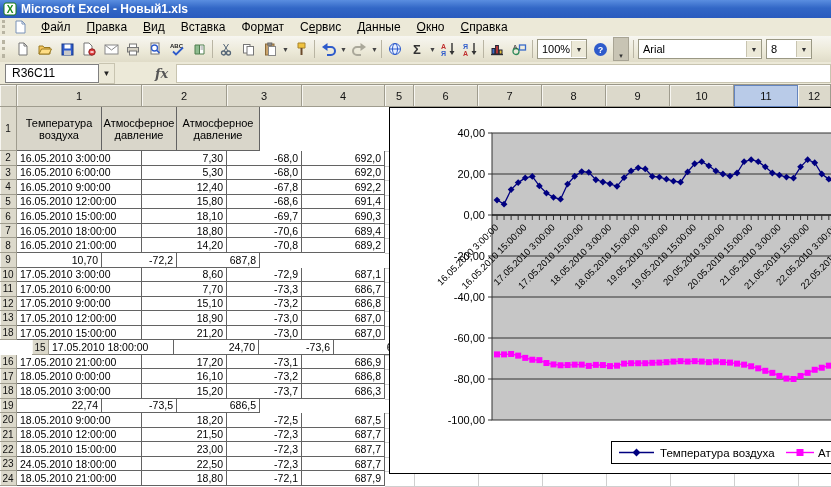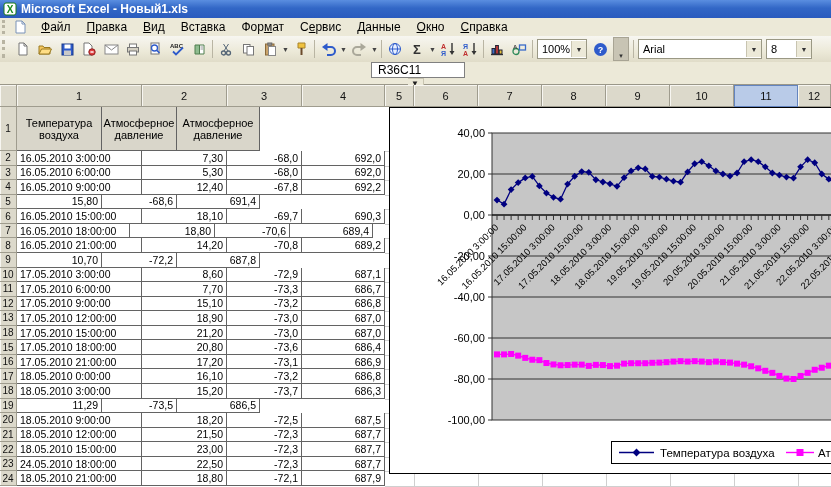--- a/index.html
+++ b/index.html
@@ -29,21 +29,21 @@
       font-size:7px;color:#444;flex:none;}
   .combo{height:18px;background:#fff;border:1px solid #9A9884;display:flex;align-items:center;
       font-size:11px;padding-left:4px;flex:none;margin:0 2px;}
   .combo .arrow{margin-left:auto;width:14px;height:16px;background:#ECE9D8;border-left:1px solid #C8C4B0;
       display:flex;align-items:center;justify-content:center;font-size:7px;color:#333;}
   .tbopts{width:14px;height:22px;background:#C8C4B4;border:1px solid #A8A494;margin:0 2px;
       display:flex;align-items:flex-end;justify-content:center;font-size:7px;color:#333;flex:none;}
   .glyphbtn{font-size:13px;font-weight:bold;color:#333;}
   
   .formulabar{position:absolute;left:0;top:62px;width:831px;height:22px;background:#ECE9D8;
-      border-bottom:1px solid #9A9789;display:flex;align-items:center;font-size:12px;flex-direction:column;}
+      border-bottom:1px solid #9A9789;display:flex;align-items:center;font-size:12px;}
   .namebox{width:86px;height:17px;background:#fff;border:1px solid #808080;margin-left:5px;
       display:flex;align-items:center;padding-left:6px;font-size:12px;}
   .namedd{width:15px;height:19px;display:flex;align-items:center;justify-content:center;
       font-size:8px;color:#222;background:#ECE9D8;border:1px solid #C8C4B0;border-left:none;}
   .fx{font-family:"DejaVu Serif",serif;font-style:italic;font-weight:bold;color:#555;
       margin:0 8px 0 40px;font-size:13px;}
   .formulafield{flex:1;height:17px;background:#fff;border:1px solid #C8C4B0;margin-right:0;}
   
   .sheet{position:absolute;left:0;top:85px;width:831px;height:402px;background:#fff;overflow:hidden;}
   .hdrrow{position:absolute;left:0;top:0;height:22px;display:flex;}
@@ -376,34 +376,35 @@
         </div>
         <div class="trow" style="height: 14.565px;">
           <span class="rowhdr" style="height:14.565px">4</span>
           <span class="cell date" style="width:125px;height:14.565px">16.05.2010 9:00:00</span>
           <span class="cell num" style="width:85px;height:14.565px">12,40</span>
           <span class="cell num" style="width:75px;height:14.565px">-67,8</span>
           <span class="cell num" style="width:83px;height:14.565px">692,2</span>
         </div>
         <div class="trow" style="height: 14.565px;">
           <span class="rowhdr" style="height:14.565px">5</span>
+          <span class="cell date" style="width:125px;height:14.565px">16.05.2010 12:00:00</span>
           <span class="cell num" style="width:85px;height:14.565px">15,80</span>
           <span class="cell num" style="width:75px;height:14.565px">-68,6</span>
           <span class="cell num" style="width:83px;height:14.565px">691,4</span>
         </div>
         <div class="trow" style="height: 14.565px;">
           <span class="rowhdr" style="height:14.565px">6</span>
           <span class="cell date" style="width:125px;height:14.565px">16.05.2010 15:00:00</span>
           <span class="cell num" style="width:85px;height:14.565px">18,10</span>
           <span class="cell num" style="width:75px;height:14.565px">-69,7</span>
           <span class="cell num" style="width:83px;height:14.565px">690,3</span>
         </div>
         <div class="trow" style="height: 14.565px;">
           <span class="rowhdr" style="height:14.565px">7</span>
-          <span class="cell date" style="width:113px;height:14.565px">16.05.2010 18:00:00</span>
+          <span class="cell date" style="width:125px;height:14.565px">16.05.2010 18:00:00</span>
           <span class="cell num" style="width:85px;height:14.565px">18,80</span>
           <span class="cell num" style="width:75px;height:14.565px">-70,6</span>
           <span class="cell num" style="width:83px;height:14.565px">689,4</span>
         </div>
         <div class="trow" style="height: 14.565px;">
           <span class="rowhdr" style="height:14.565px">8</span>
           <span class="cell date" style="width:125px;height:14.565px">16.05.2010 21:00:00</span>
           <span class="cell num" style="width:85px;height:14.565px">14,20</span>
           <span class="cell num" style="width:75px;height:14.565px">-70,8</span>
           <span class="cell num" style="width:83px;height:14.565px">689,2</span>
@@ -442,24 +443,24 @@
           <span class="cell num" style="width:75px;height:14.565px">-73,0</span>
           <span class="cell num" style="width:83px;height:14.565px">687,0</span>
         </div>
         <div class="trow" style="height: 14.565px;">
           <span class="rowhdr" style="height:14.565px">18</span>
           <span class="cell date" style="width:125px;height:14.565px">17.05.2010 15:00:00</span>
           <span class="cell num" style="width:85px;height:14.565px">21,20</span>
           <span class="cell num" style="width:75px;height:14.565px">-73,0</span>
           <span class="cell num" style="width:83px;height:14.565px">687,0</span>
         </div>
-        <div class="trow" style="height: 14.565px;">
+        <div class="trow" style="height: 14.565px; padding-left: 32px;">
           <span class="rowhdr" style="height:14.565px">15</span>
           <span class="cell date" style="width:125px;height:14.565px">17.05.2010 18:00:00</span>
-          <span class="cell num" style="width:85px;height:14.565px">20,80</span>
+          <span class="cell num" style="width:85px;height:14.565px">24,70</span>
           <span class="cell num" style="width:75px;height:14.565px">-73,6</span>
           <span class="cell num" style="width:83px;height:14.565px">686,4</span>
         </div>
         <div class="trow" style="height: 14.565px;">
           <span class="rowhdr" style="height:14.565px">16</span>
           <span class="cell date" style="width:125px;height:14.565px">17.05.2010 21:00:00</span>
           <span class="cell num" style="width:85px;height:14.565px">17,20</span>
           <span class="cell num" style="width:75px;height:14.565px">-73,1</span>
           <span class="cell num" style="width:83px;height:14.565px">686,9</span>
         </div>
@@ -472,21 +473,21 @@
         </div>
         <div class="trow" style="height: 14.565px;">
           <span class="rowhdr" style="height:14.565px">18</span>
           <span class="cell date" style="width:125px;height:14.565px">18.05.2010 3:00:00</span>
           <span class="cell num" style="width:85px;height:14.565px">15,20</span>
           <span class="cell num" style="width:75px;height:14.565px">-73,7</span>
           <span class="cell num" style="width:83px;height:14.565px">686,3</span>
         </div>
         <div class="trow" style="height: 14.565px;">
           <span class="rowhdr" style="height:14.565px">19</span>
-          <span class="cell num" style="width:85px;height:14.565px">11,29</span>
+          <span class="cell num" style="width:85px;height:14.565px">22,74</span>
           <span class="cell num" style="width:75px;height:14.565px">-73,5</span>
           <span class="cell num" style="width:83px;height:14.565px">686,5</span>
         </div>
         <div class="trow" style="height: 14.565px;">
           <span class="rowhdr" style="height:14.565px">20</span>
           <span class="cell date" style="width:125px;height:14.565px">18.05.2010 9:00:00</span>
           <span class="cell num" style="width:85px;height:14.565px">18,20</span>
           <span class="cell num" style="width:75px;height:14.565px">-72,5</span>
           <span class="cell num" style="width:83px;height:14.565px">687,5</span>
         </div>

